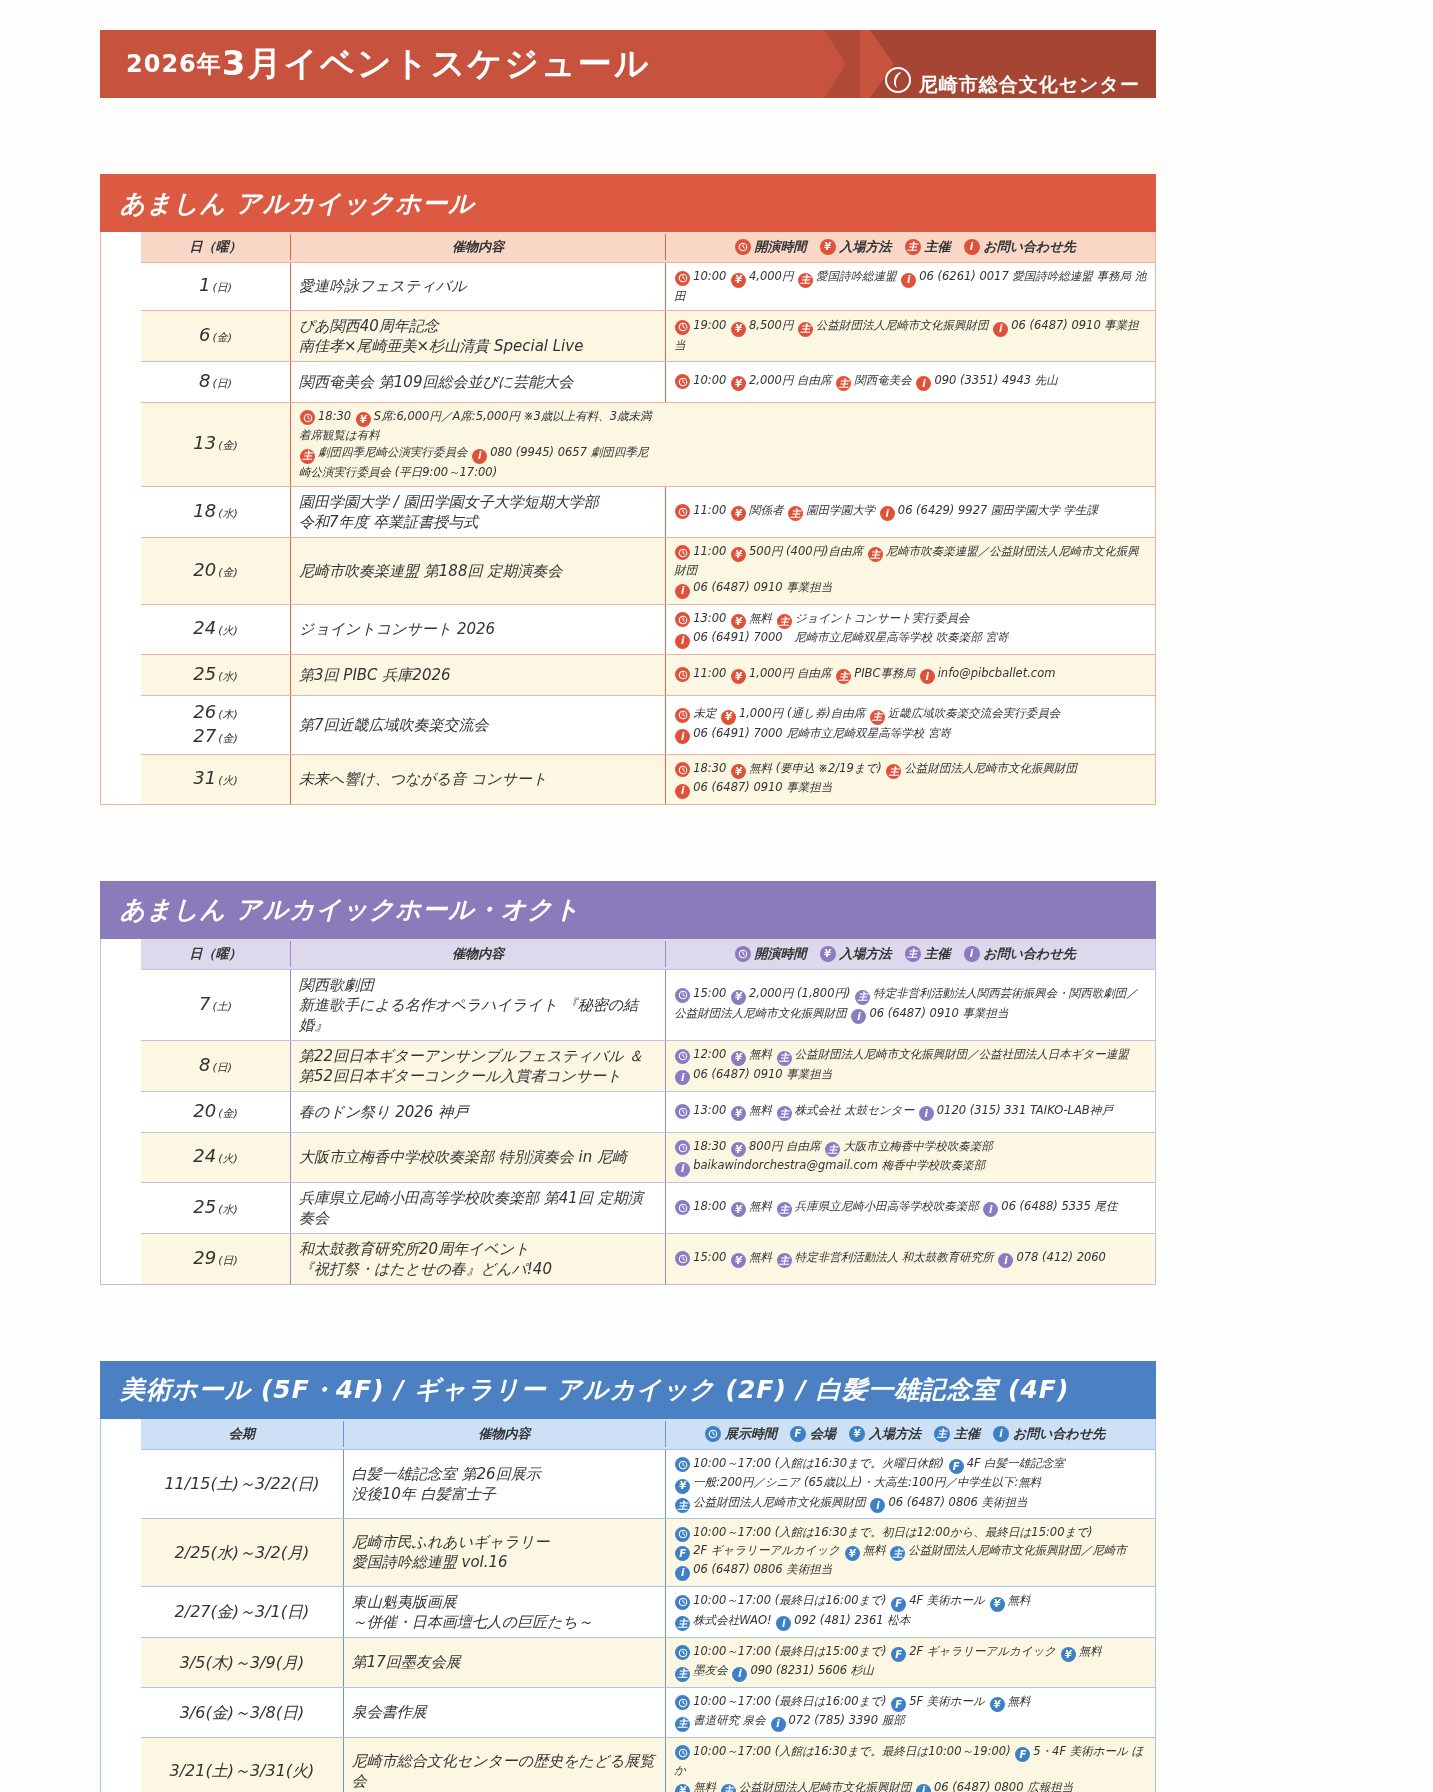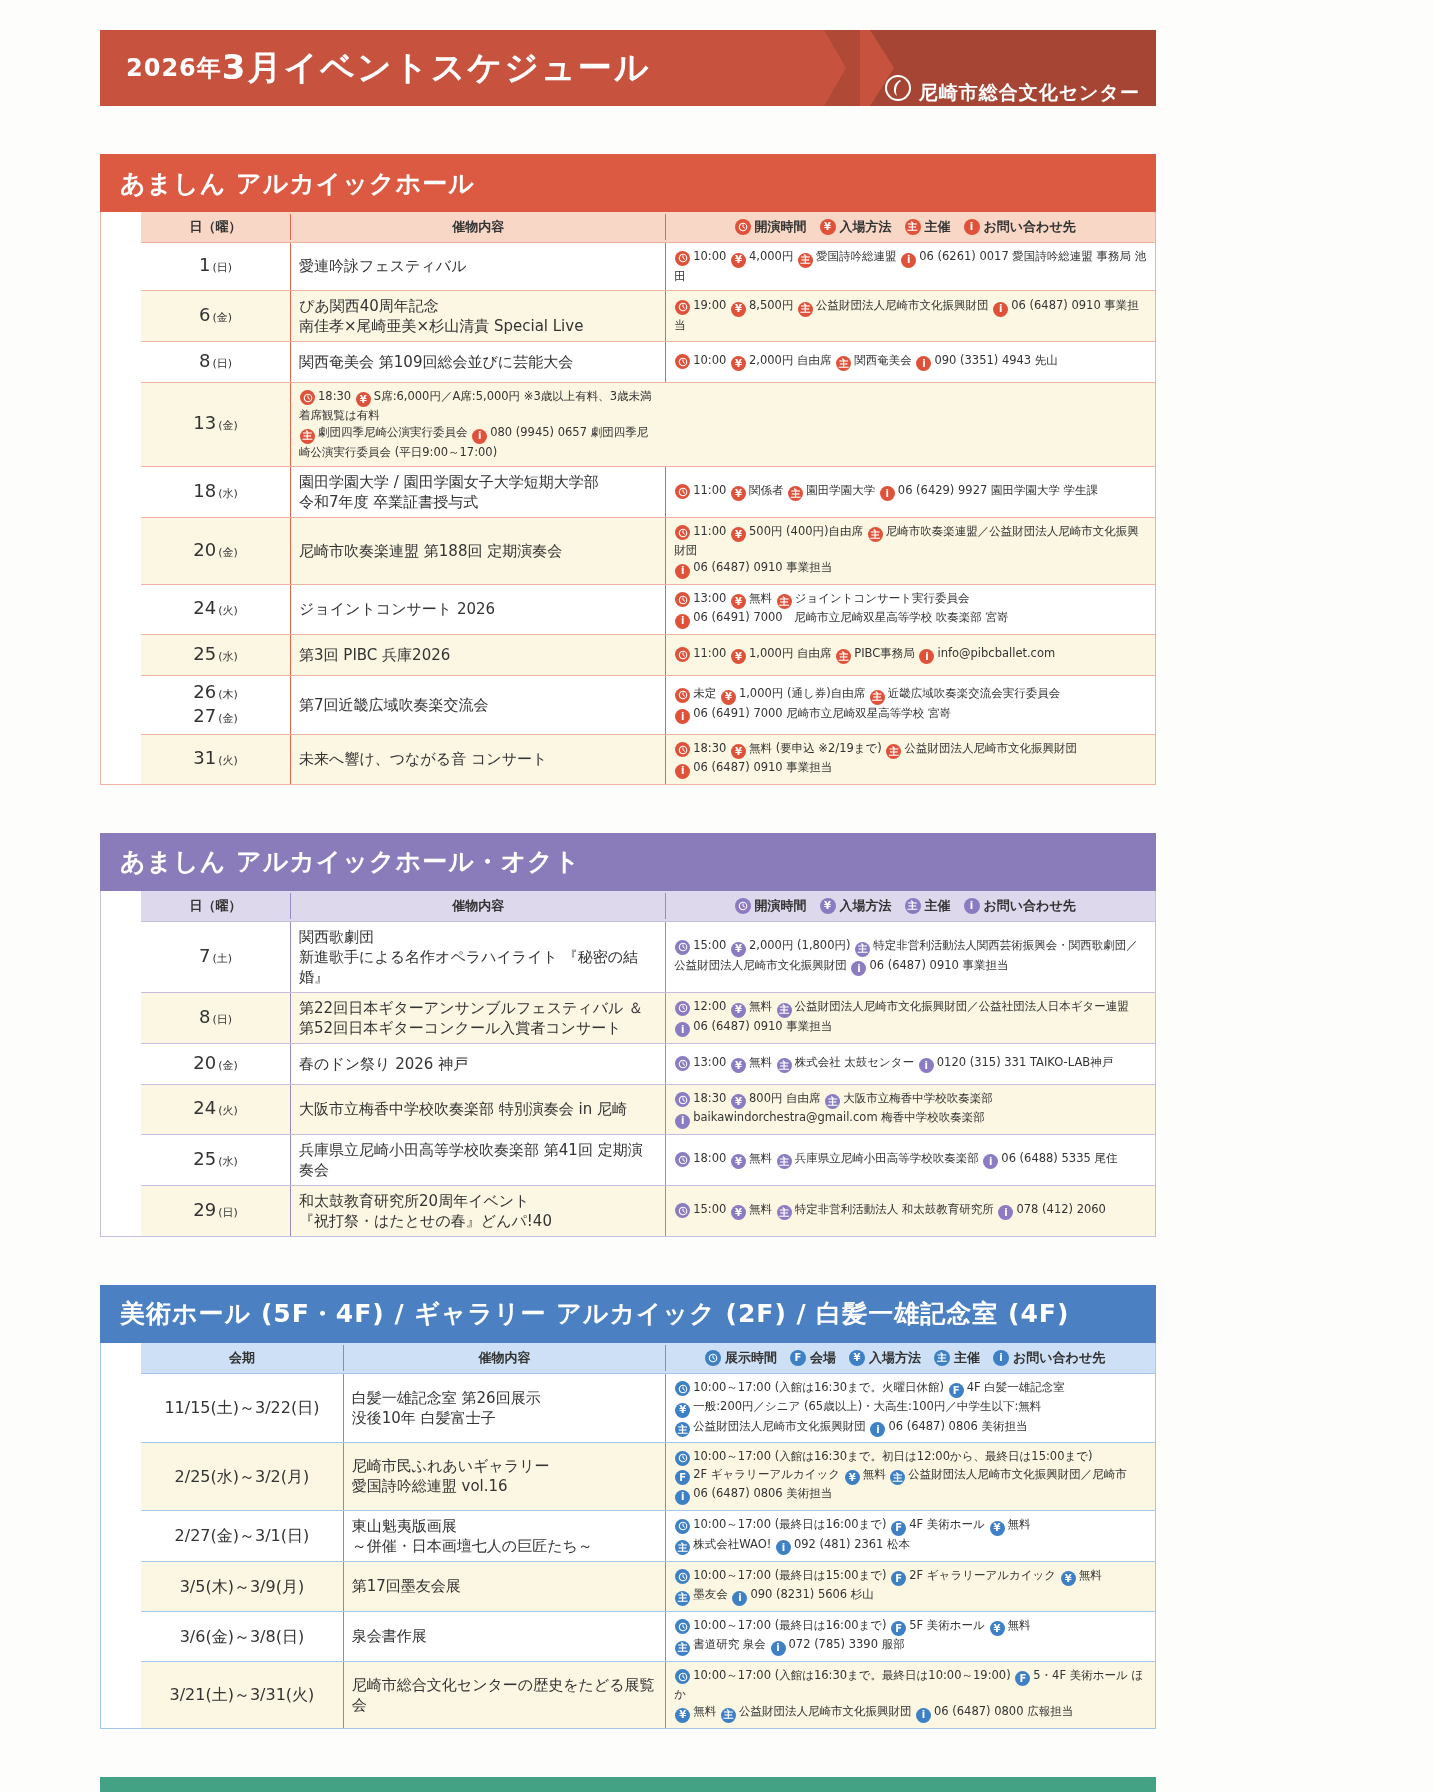--- a/index.html
+++ b/index.html
@@ -4,32 +4,32 @@
 <style>
   html,body{margin:0;padding:0;}
   body{
     width:1433px;height:1792px;overflow:hidden;
     background:#fdfdfb;color:#333;
     font-family:"DejaVu Sans","Liberation Sans",sans-serif;
   }
   .page{padding:30px 0 0 100px;width:1056px;}
 
   
-  .banner{position:relative;height:76px;background:#c7523e;display:flex;align-items:center;overflow:hidden;}
+  .banner{position:relative;height:68px;background:#c7523e;display:flex;align-items:center;overflow:hidden;}
   .banner .chev{position:absolute;top:0;bottom:0;width:36px;right:296px;background:#b04a37;
     clip-path:polygon(0 0,100% 0,100% 100%,0 100%,22px 50%);}
   .banner .dark{position:absolute;top:0;bottom:0;right:0;width:286px;background:#a64534;
     clip-path:polygon(0 0,100% 0,100% 100%,0 100%,24px 50%);}
   .banner-year{font-size:24px;font-weight:700;color:#fff;margin-left:26px;letter-spacing:1px;}
   .banner-title{font-size:34px;font-weight:700;color:#fff;letter-spacing:2px;}
   .banner-logo{position:absolute;right:16px;top:0;bottom:0;display:flex;align-items:flex-end;gap:7px;color:#fff;z-index:2;}
   .banner-logo .logo-text{font-size:19px;font-weight:600;letter-spacing:1px;white-space:nowrap;}
 
   
-  .section{margin-top:48px;}
+  .section{margin-top:76px;font-style:italic;}
   .sec-title{height:58px;background:var(--bar);color:#fff;display:flex;align-items:center;
     padding-left:20px;font-size:25px;font-weight:700;letter-spacing:1px;}
   .tbl{border:1px solid var(--hline);border-top:none;background:#fff;padding-left:40px;}
   .row-grid{display:grid;grid-template-columns:var(--c1) var(--c2) 1fr;}
   .thead{background:var(--head);min-height:30px;align-items:center;font-size:13px;font-weight:700;}
   .th{text-align:center;padding:4px 4px;}
   .th-content{border-left:1.5px solid var(--vline);}
   .legend{border-left:1.5px solid var(--vline);display:flex;align-items:center;justify-content:center;flex-wrap:wrap;}
   .legend .tx{margin:0 12px 0 1px;}
   .row{border-top:1px solid var(--hline);min-height:40px;}

